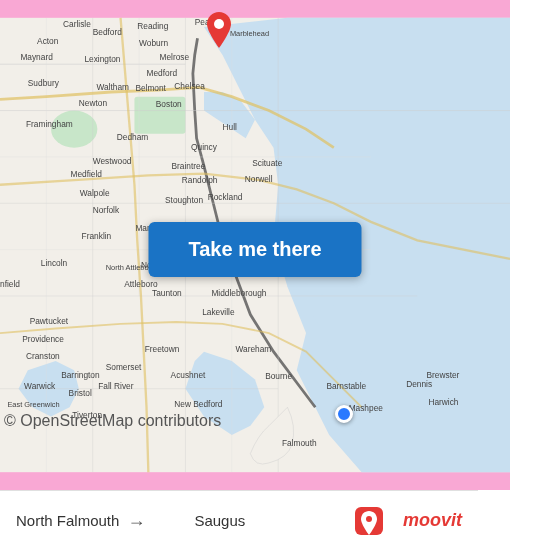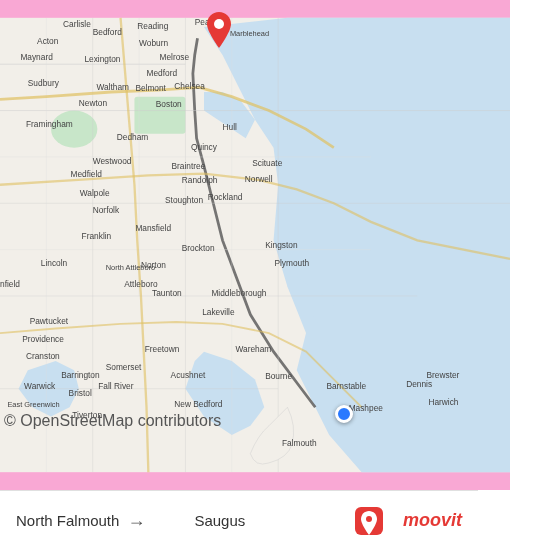--- a/index.html
+++ b/index.html
@@ -244,20 +244,21 @@
       <circle cx="12" cy="12" r="5" fill="white"></circle>
     </svg>
   </div>
 
   <div id="origin-dot"></div>
 
   <div id="attribution">
     <span>© OpenStreetMap contributors</span>
   </div>
 
+  <button id="take-me-there-btn">Take me there</button>
 </div>
 
 <div id="footer">
   <div id="route-info">
     <span id="origin-label">North Falmouth</span>
     <span id="arrow-icon">→</span>
     <span id="destination-label">Saugus</span>
   </div>
   <div id="moovit-logo">
     <svg id="moovit-pin" width="28" height="28" viewBox="0 0 28 28" xmlns="http://www.w3.org/2000/svg">

